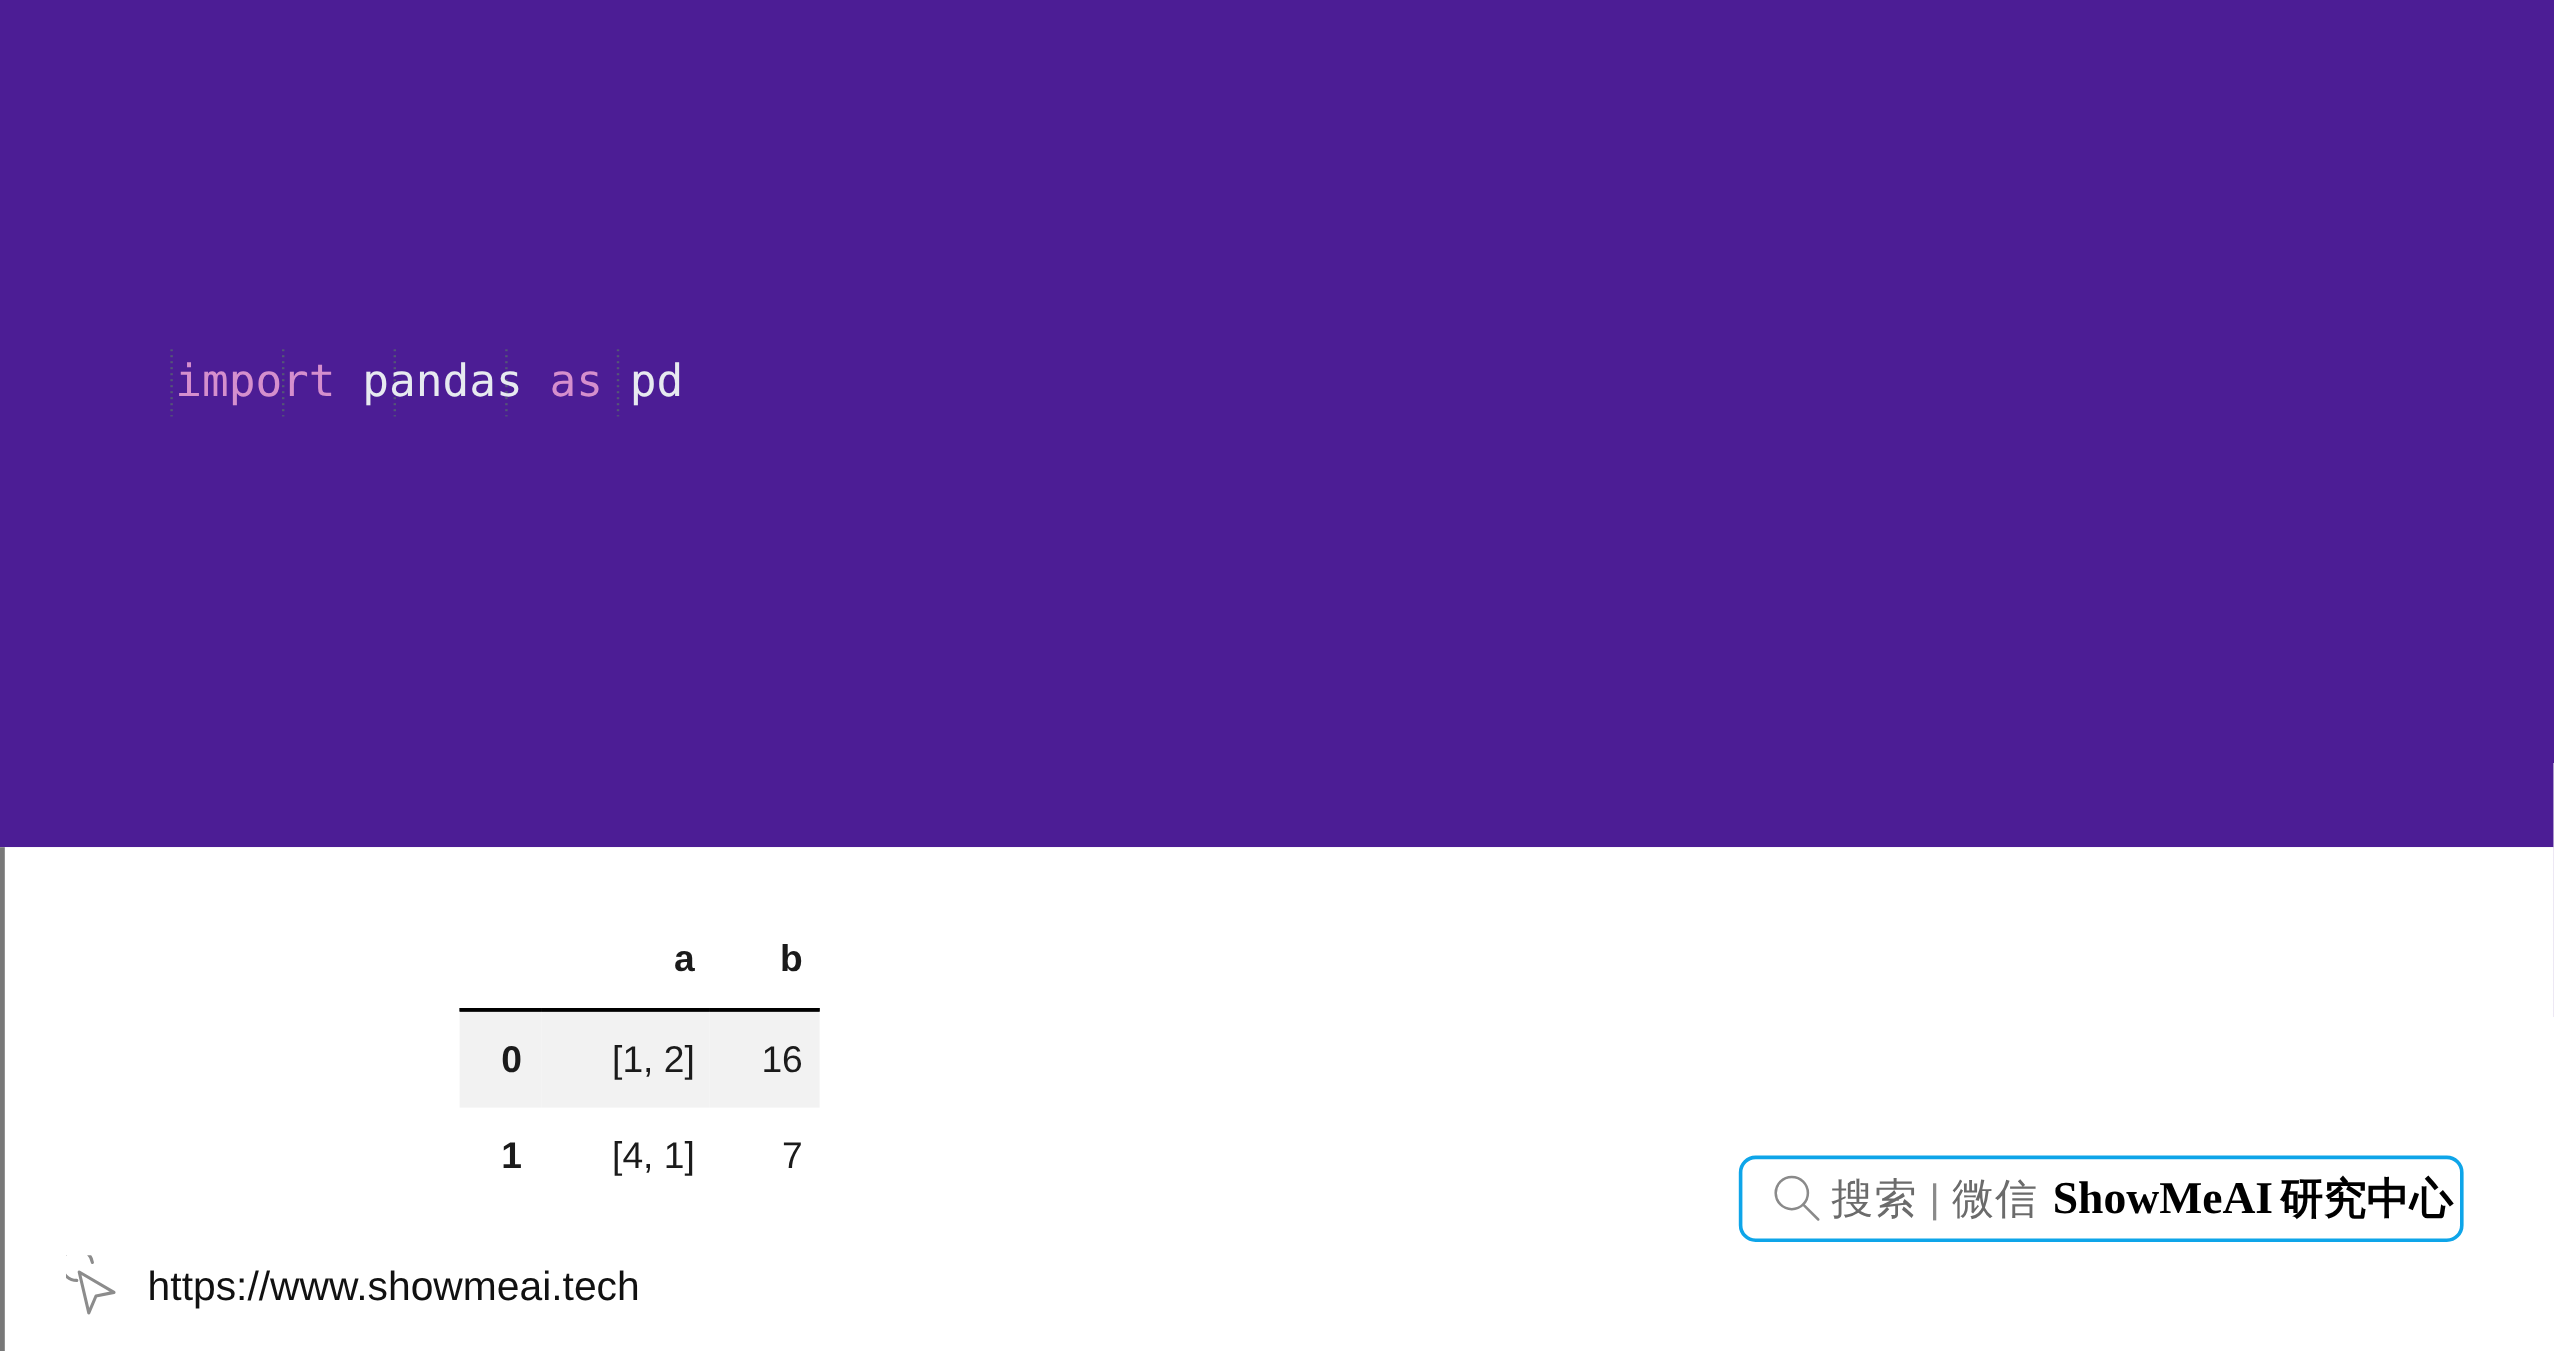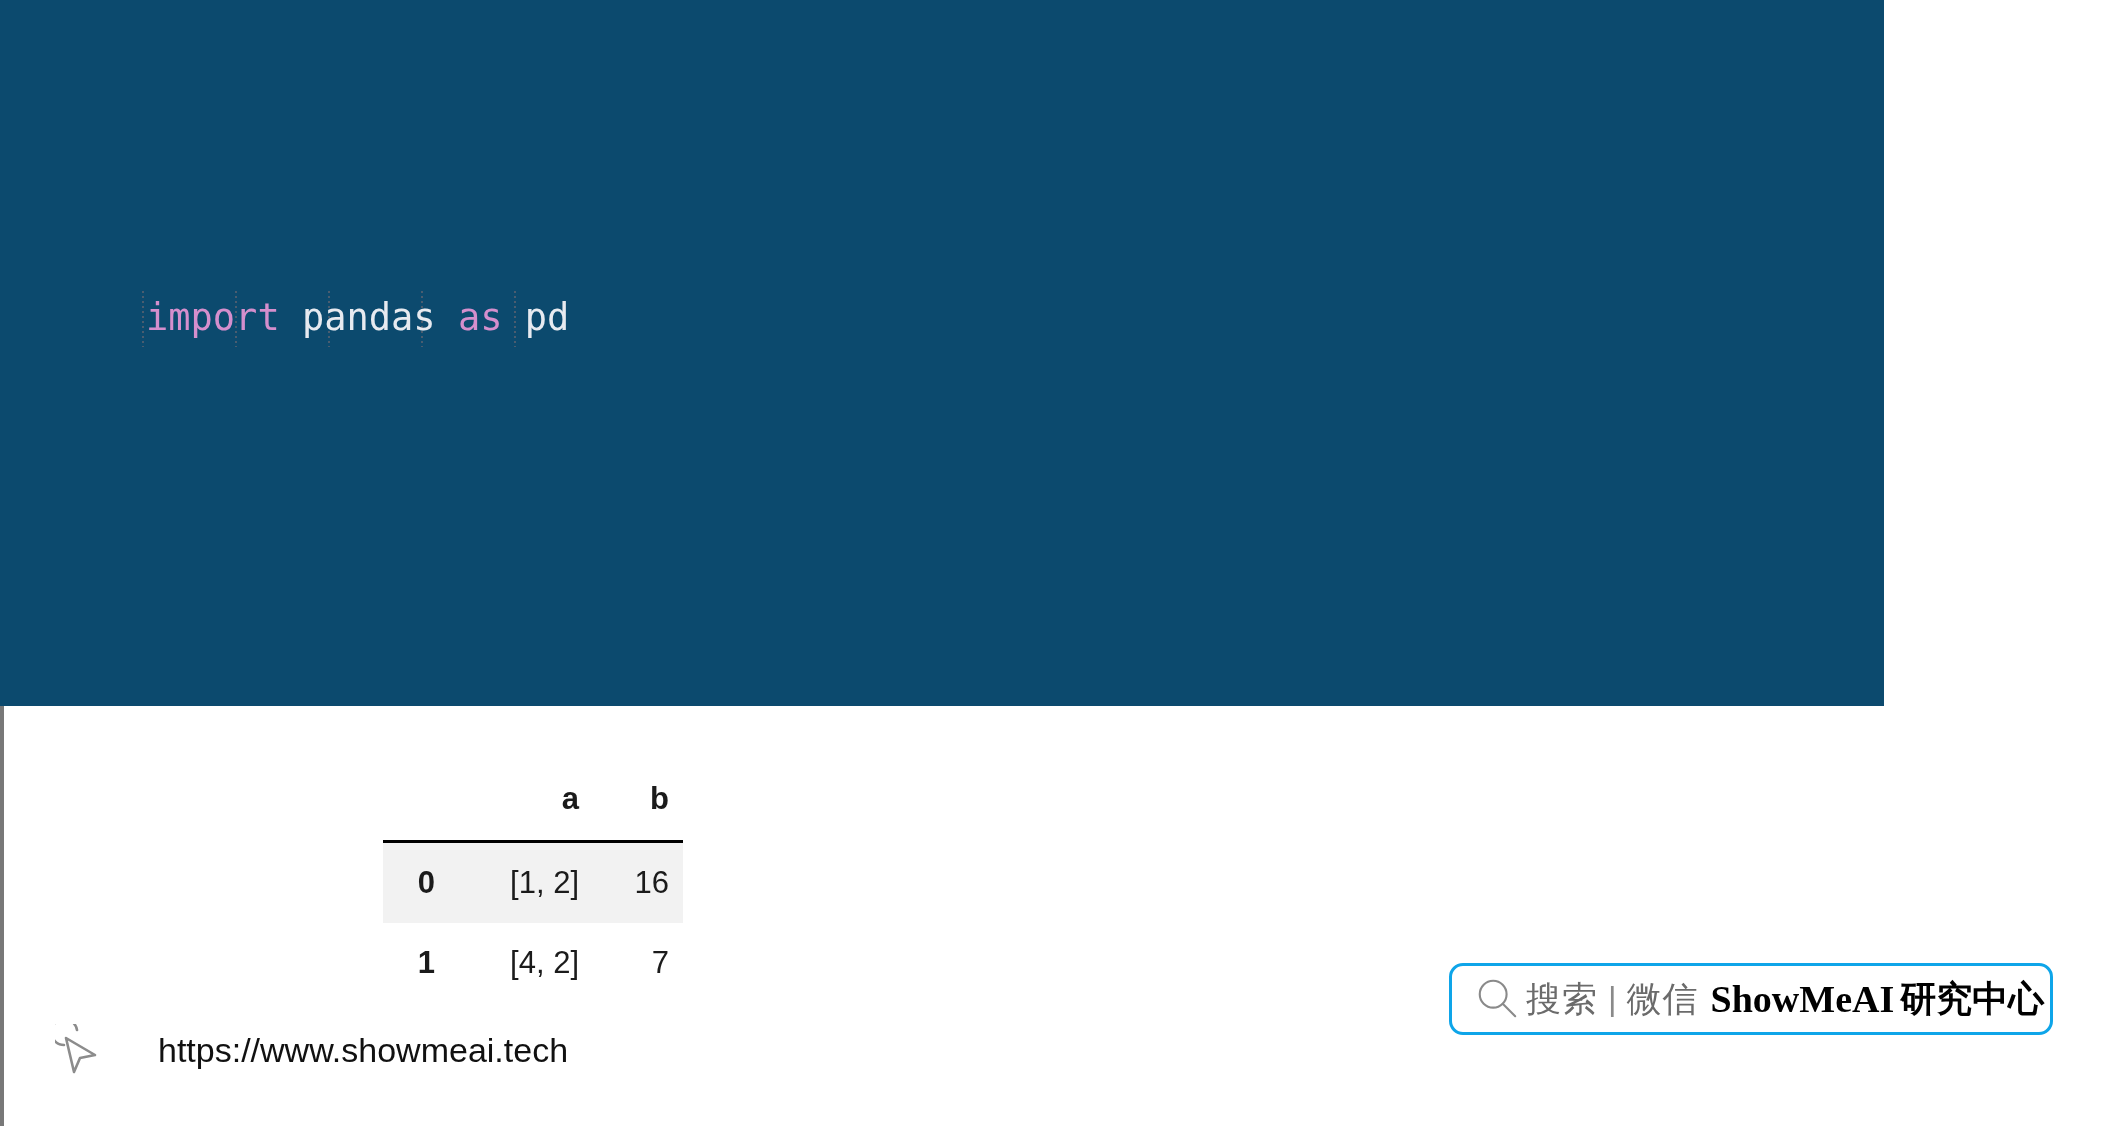--- a/index.html
+++ b/index.html
@@ -13,23 +13,23 @@
     position: relative;
     overflow: hidden;
     font-family: "Liberation Sans", sans-serif;
   }
 
   
   #code-block {
     position: absolute;
     left: 0;
     top: 0;
-    width: 1884px;
+    width: 2128px;
     height: 706px;
-    background: #0c4a6e;
+    background: #4c1d95;
     overflow: hidden;
   }
   .code-area {
     position: absolute;
     left: 146px;
     top: 0;
     font-family: "DejaVu Sans Mono", "Liberation Mono", monospace;
     font-size: 37px;
     line-height: 54px;
     letter-spacing: 0px;
@@ -158,24 +158,23 @@
     font-size: 36px;
     color: #000000;
     margin-left: 6px;
     white-space: nowrap;
   }
 
   
   #url-watermark {
     position: absolute;
     left: 55px;
-    top: 1024px;
+    top: 1046px;
     display: flex;
     align-items: center;
-    gap: 35px;
   }
   #cursor-icon {
     width: 48px;
     height: 52px;
     flex: 0 0 auto;
   }
   #url-text {
     font-size: 34px;
     color: #111111;
     margin-left: 20px;
@@ -236,21 +235,21 @@
     </tr>
   </thead>
   <tbody>
     <tr class="row-shaded">
       <td class="col-index">0</td>
       <td class="col-a">[1, 2]</td>
       <td class="col-b">16</td>
     </tr>
     <tr>
       <td class="col-index">1</td>
-      <td class="col-a">[4, 2]</td>
+      <td class="col-a">[4, 1]</td>
       <td class="col-b">7</td>
     </tr>
   </tbody>
 </table>
 
 <div id="search-pill">
   <svg id="magnifier-icon" viewBox="0 0 48 48">
     <circle cx="20" cy="19" r="14" fill="none" stroke="#8a8a8a" stroke-width="2.2"></circle>
     <line x1="30" y1="29" x2="43" y2="42" stroke="#8a8a8a" stroke-width="2.2" stroke-linecap="round"></line>
   </svg>

